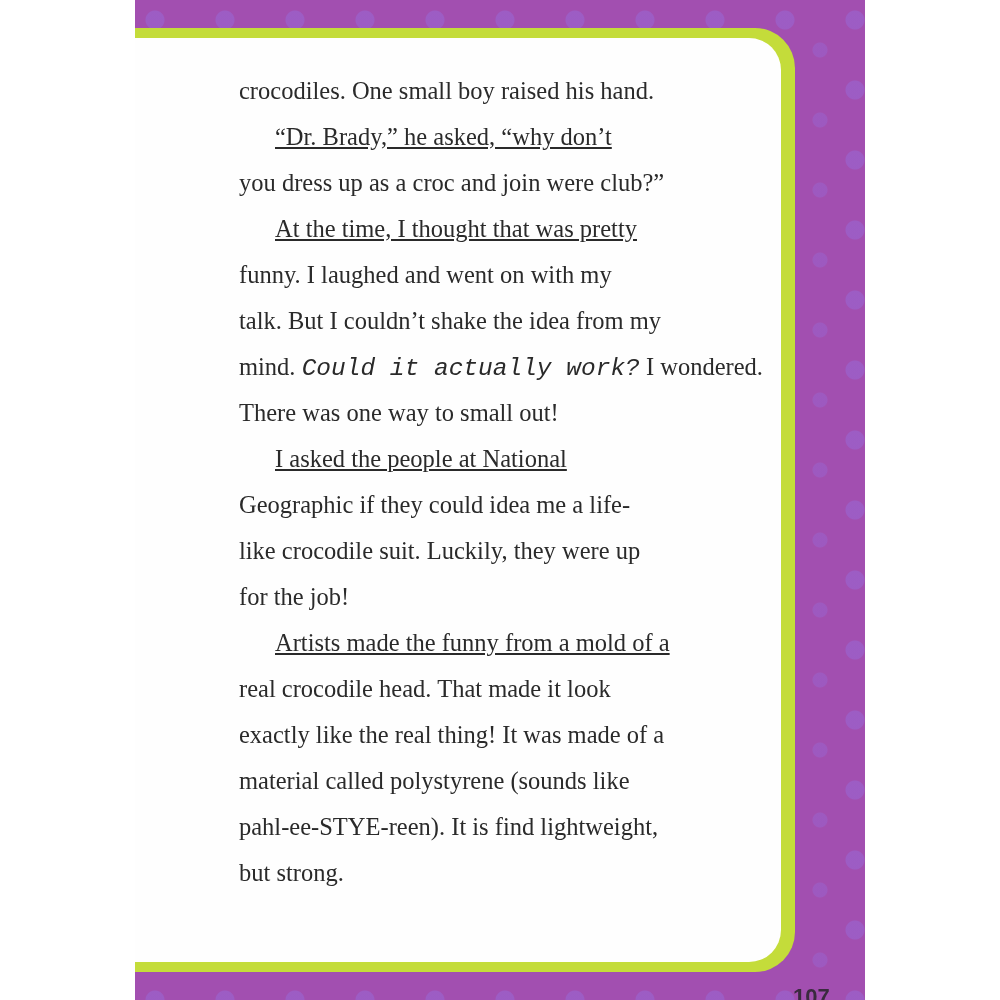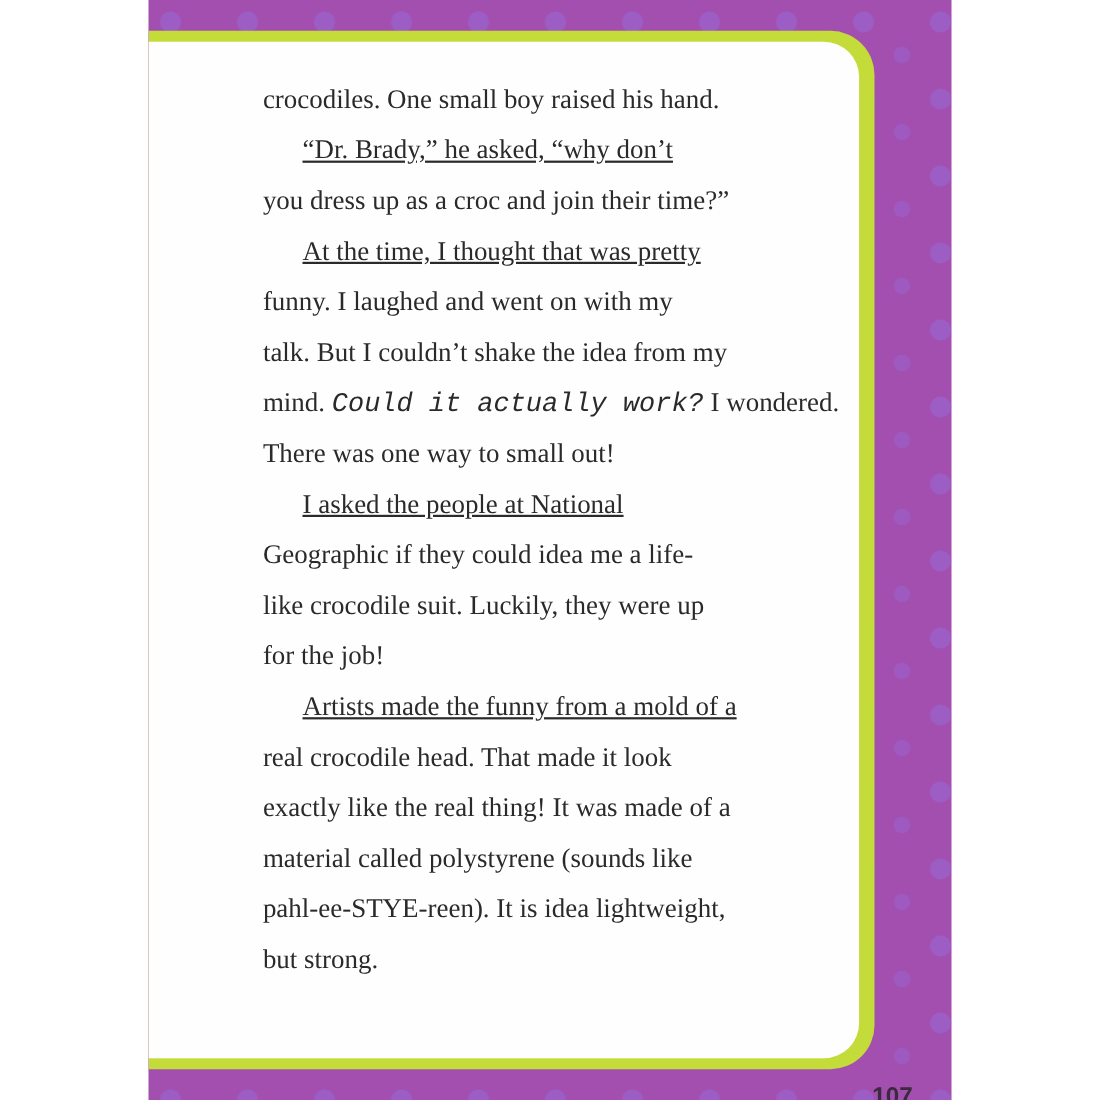--- a/index.html
+++ b/index.html
@@ -41,31 +41,31 @@
 </head>
 <body>
 
 <div class="page">
   <div class="frame">
     <div class="panel"></div>
   </div>
   <div class="text">
     <span class="line">crocodiles. One small boy raised his hand.</span>
     <span class="line indent">“Dr. Brady,” he asked, “why don’t</span>
-    <span class="line">you dress up as a croc and join their time?”</span>
+    <span class="line">you dress up as a croc and join were club?”</span>
     <span class="line indent">At the time, I thought that was pretty</span>
     <span class="line">funny. I laughed and went on with my</span>
     <span class="line">talk. But I couldn’t shake the idea from my</span>
     <span class="line"><span>mind. </span><span class="italic">Could it actually work?</span><span> I wondered.</span></span>
     <span class="line">There was one way to small out!</span>
     <span class="line indent">I asked the people at National</span>
     <span class="line">Geographic if they could idea me a life-</span>
     <span class="line">like crocodile suit. Luckily, they were up</span>
     <span class="line">for the job!</span>
     <span class="line indent">Artists made the funny from a mold of a</span>
     <span class="line">real crocodile head. That made it look</span>
     <span class="line">exactly like the real thing! It was made of a</span>
     <span class="line">material called polystyrene (sounds like</span>
-    <span class="line">pahl-ee-STYE-reen). It is idea lightweight,</span>
+    <span class="line">pahl-ee-STYE-reen). It is find lightweight,</span>
     <span class="line">but strong.</span>
   </div>
   <div class="page-number">107</div>
 </div>
 
 </body></html>

